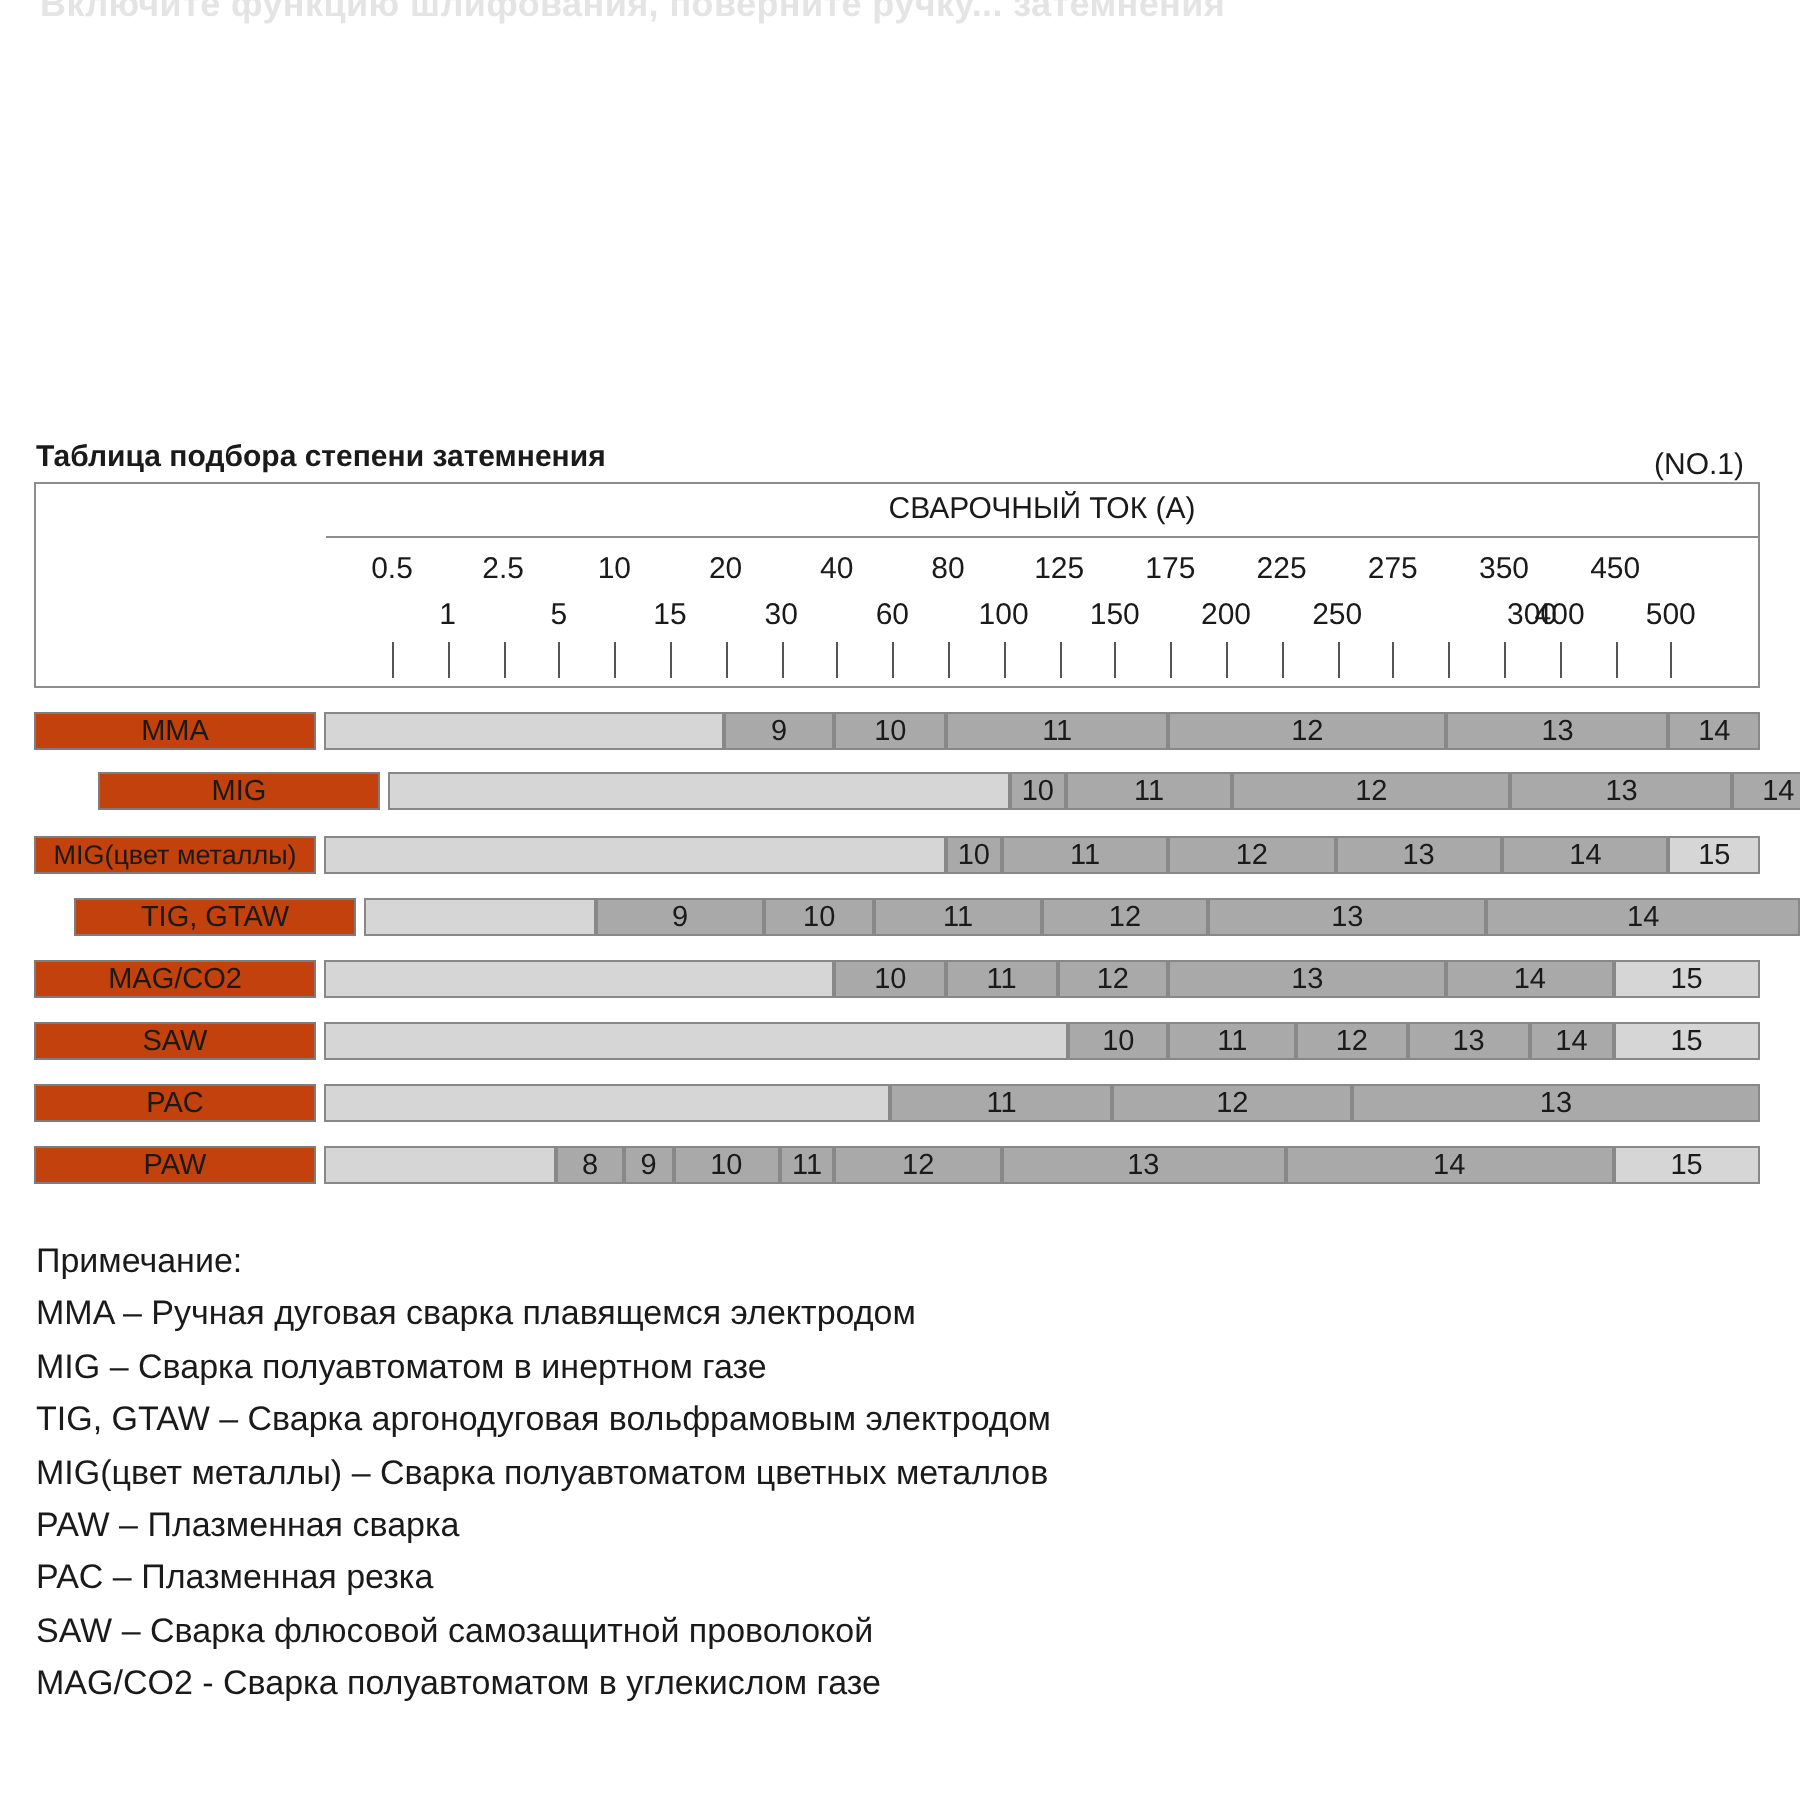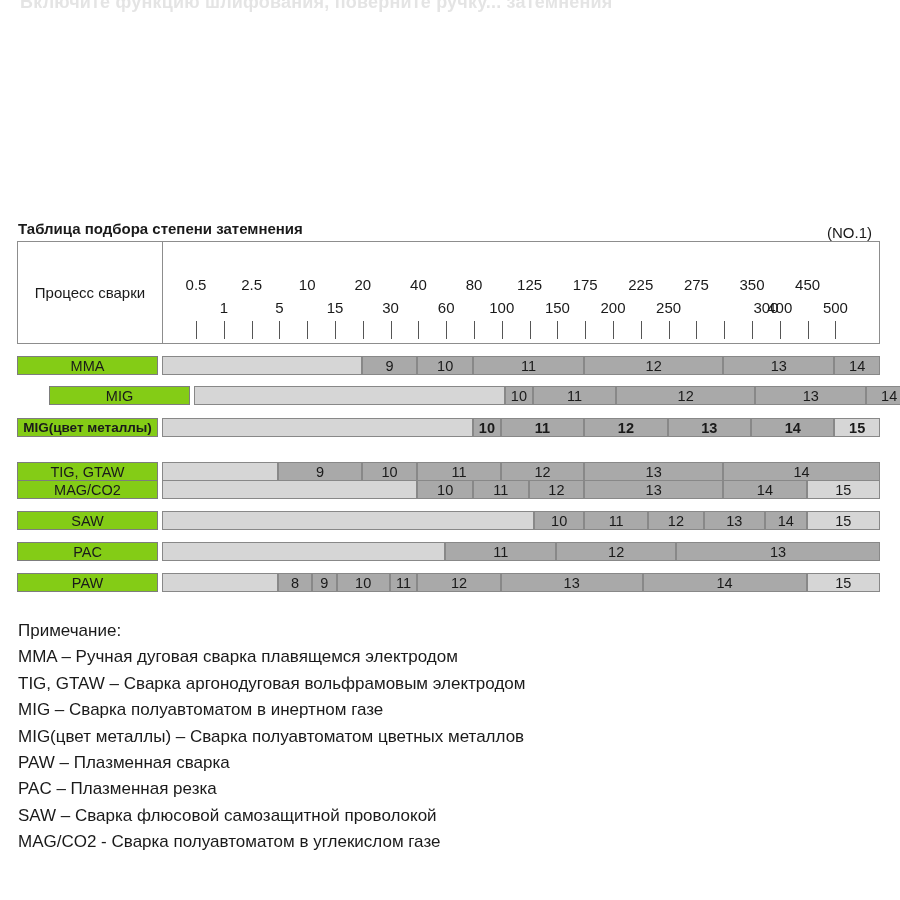--- a/index.html
+++ b/index.html
@@ -6,36 +6,36 @@
   body{width:900px;height:900px;position:relative;overflow:hidden;font-family:"Liberation Sans",sans-serif;color:#1a1a1a;}
   .ghost{position:absolute;left:20px;top:-8px;font-size:18px;font-weight:bold;color:#cfcfcf;white-space:nowrap;letter-spacing:0.2px;opacity:.55;}
   .title{position:absolute;left:18px;top:220px;font-size:15px;font-weight:bold;}
   .no{position:absolute;right:28px;top:224px;font-size:15px;}
   .hdr{position:absolute;left:17px;top:241px;width:863px;height:103px;border:1.5px solid #8d8d8d;box-sizing:border-box;}
   .hdr .lbl{position:absolute;left:0;top:0;width:144px;height:100%;border-right:1.5px solid #8d8d8d;display:flex;align-items:center;justify-content:center;font-size:15px;}
   .hdr .cur{position:absolute;left:145px;right:0;top:0;height:26px;border-bottom:1.5px solid #8d8d8d;text-align:center;font-size:15px;line-height:26px;}
   .tick-lbl{position:absolute;font-size:15px;transform:translateX(-50%);white-space:nowrap;}
   .tick{position:absolute;width:1px;height:18px;background:#555;}
   .row{position:absolute;left:17px;width:863px;height:19px;}
-  .row .name{position:absolute;left:0;top:0;width:141px;height:19px;background:#84cc16;border:1px solid #7d7d7d;box-sizing:border-box;text-align:center;font-size:14.5px;line-height:18px;white-space:nowrap;overflow:hidden;}
+  .row .name{position:absolute;left:0;top:0;width:141px;height:19px;background:#c2410c;border:1px solid #7d7d7d;box-sizing:border-box;text-align:center;font-size:14.5px;line-height:18px;white-space:nowrap;overflow:hidden;}
   .seg{position:absolute;top:0;height:19px;box-sizing:border-box;border:1px solid #888;border-left-width:1px;text-align:center;font-size:14.5px;line-height:19px;}
   .seg.light{background:#d6d6d6;}
   .seg.dark{background:#a9a9a9;}
   .notes{position:absolute;left:18px;top:618px;font-size:17px;line-height:26.4px;}
 </style>
 </head>
 <body>
 
 <div class="ghost">Включите функцию шлифования, поверните ручку... затемнения</div>
 
 <div class="title">Таблица подбора степени затемнения</div>
 <div class="no">(NO.1)</div>
 
 <div class="hdr">
-  <div class="lbl">Процесс сварки</div>
+  <div class="cur">СВАРОЧНЫЙ ТОК (A)</div>
   <div id="scale">
       <div class="tick-lbl" style="left: 178px; top: 34px;">0.5</div>
       <div class="tick" style="left: 178px; top: 79px;"></div>
       <div class="tick-lbl" style="left: 205.8px; top: 57px;">1</div>
       <div class="tick" style="left: 205.8px; top: 79px;"></div>
       <div class="tick-lbl" style="left: 233.6px; top: 34px;">2.5</div>
       <div class="tick" style="left: 233.6px; top: 79px;"></div>
       <div class="tick-lbl" style="left: 261.4px; top: 57px;">5</div>
       <div class="tick" style="left: 261.4px; top: 79px;"></div>
       <div class="tick-lbl" style="left: 289.2px; top: 34px;">10</div>
@@ -94,31 +94,31 @@
     </div>
     <div class="row" style="top: 386px; margin-left: 32px;">
       <div class="name">MIG</div>
       <div class="seg light" style="left: 145px; width: 311px;"></div>
       <div class="seg dark" style="left: 456px; width: 27.8px;">10</div>
       <div class="seg dark" style="left: 483.8px; width: 83.4px;">11</div>
       <div class="seg dark" style="left: 567.2px; width: 139px;">12</div>
       <div class="seg dark" style="left: 706.2px; width: 111.2px;">13</div>
       <div class="seg dark" style="left: 817.4px; width: 45.6px;">14</div>
     </div>
-    <div class="row" style="top: 418px; font-weight: bold;">
+    <div class="row" style="top: 418px;">
       <div class="name" style="font-size: 13.5px;">MIG(цвет металлы)</div>
       <div class="seg light" style="left: 145px; width: 311px;"></div>
       <div class="seg dark" style="left: 456px; width: 27.8px;">10</div>
       <div class="seg dark" style="left: 483.8px; width: 83.4px;">11</div>
       <div class="seg dark" style="left: 567.2px; width: 83.4px;">12</div>
       <div class="seg dark" style="left: 650.6px; width: 83.4px;">13</div>
       <div class="seg dark" style="left: 734px; width: 83.4px;">14</div>
       <div class="seg light" style="left: 817.4px; width: 45.6px;">15</div>
     </div>
-    <div class="row" style="top: 462px;">
+    <div class="row" style="top: 449px; margin-left: 20px;">
       <div class="name">TIG, GTAW</div>
       <div class="seg light" style="left: 145px; width: 116.4px;"></div>
       <div class="seg dark" style="left: 261.4px; width: 83.4px;">9</div>
       <div class="seg dark" style="left: 344.8px; width: 55.6px;">10</div>
       <div class="seg dark" style="left: 400.4px; width: 83.4px;">11</div>
       <div class="seg dark" style="left: 483.8px; width: 83.4px;">12</div>
       <div class="seg dark" style="left: 567.2px; width: 139px;">13</div>
       <div class="seg dark" style="left: 706.2px; width: 156.8px;">14</div>
     </div>
     <div class="row" style="top: 480px;">
@@ -158,20 +158,20 @@
       <div class="seg dark" style="left: 400.4px; width: 83.4px;">12</div>
       <div class="seg dark" style="left: 483.8px; width: 141.78px;">13</div>
       <div class="seg dark" style="left: 625.58px; width: 164.02px;">14</div>
       <div class="seg light" style="left: 789.6px; width: 73.4px;">15</div>
     </div>
   </div>
 
 <div class="notes">
   <div>Примечание:</div>
   <div>MMA – Ручная дуговая сварка плавящемся электродом</div>
+  <div>MIG – Сварка полуавтоматом в инертном газе</div>
   <div>TIG, GTAW – Сварка аргонодуговая вольфрамовым электродом</div>
-  <div>MIG – Сварка полуавтоматом в инертном газе</div>
   <div>MIG(цвет металлы) – Сварка полуавтоматом цветных металлов</div>
   <div>PAW – Плазменная сварка</div>
   <div>PAC – Плазменная резка</div>
   <div>SAW – Сварка флюсовой самозащитной проволокой</div>
   <div>MAG/CO2 - Сварка полуавтоматом в углекислом газе</div>
 </div>
 
 </body></html>

